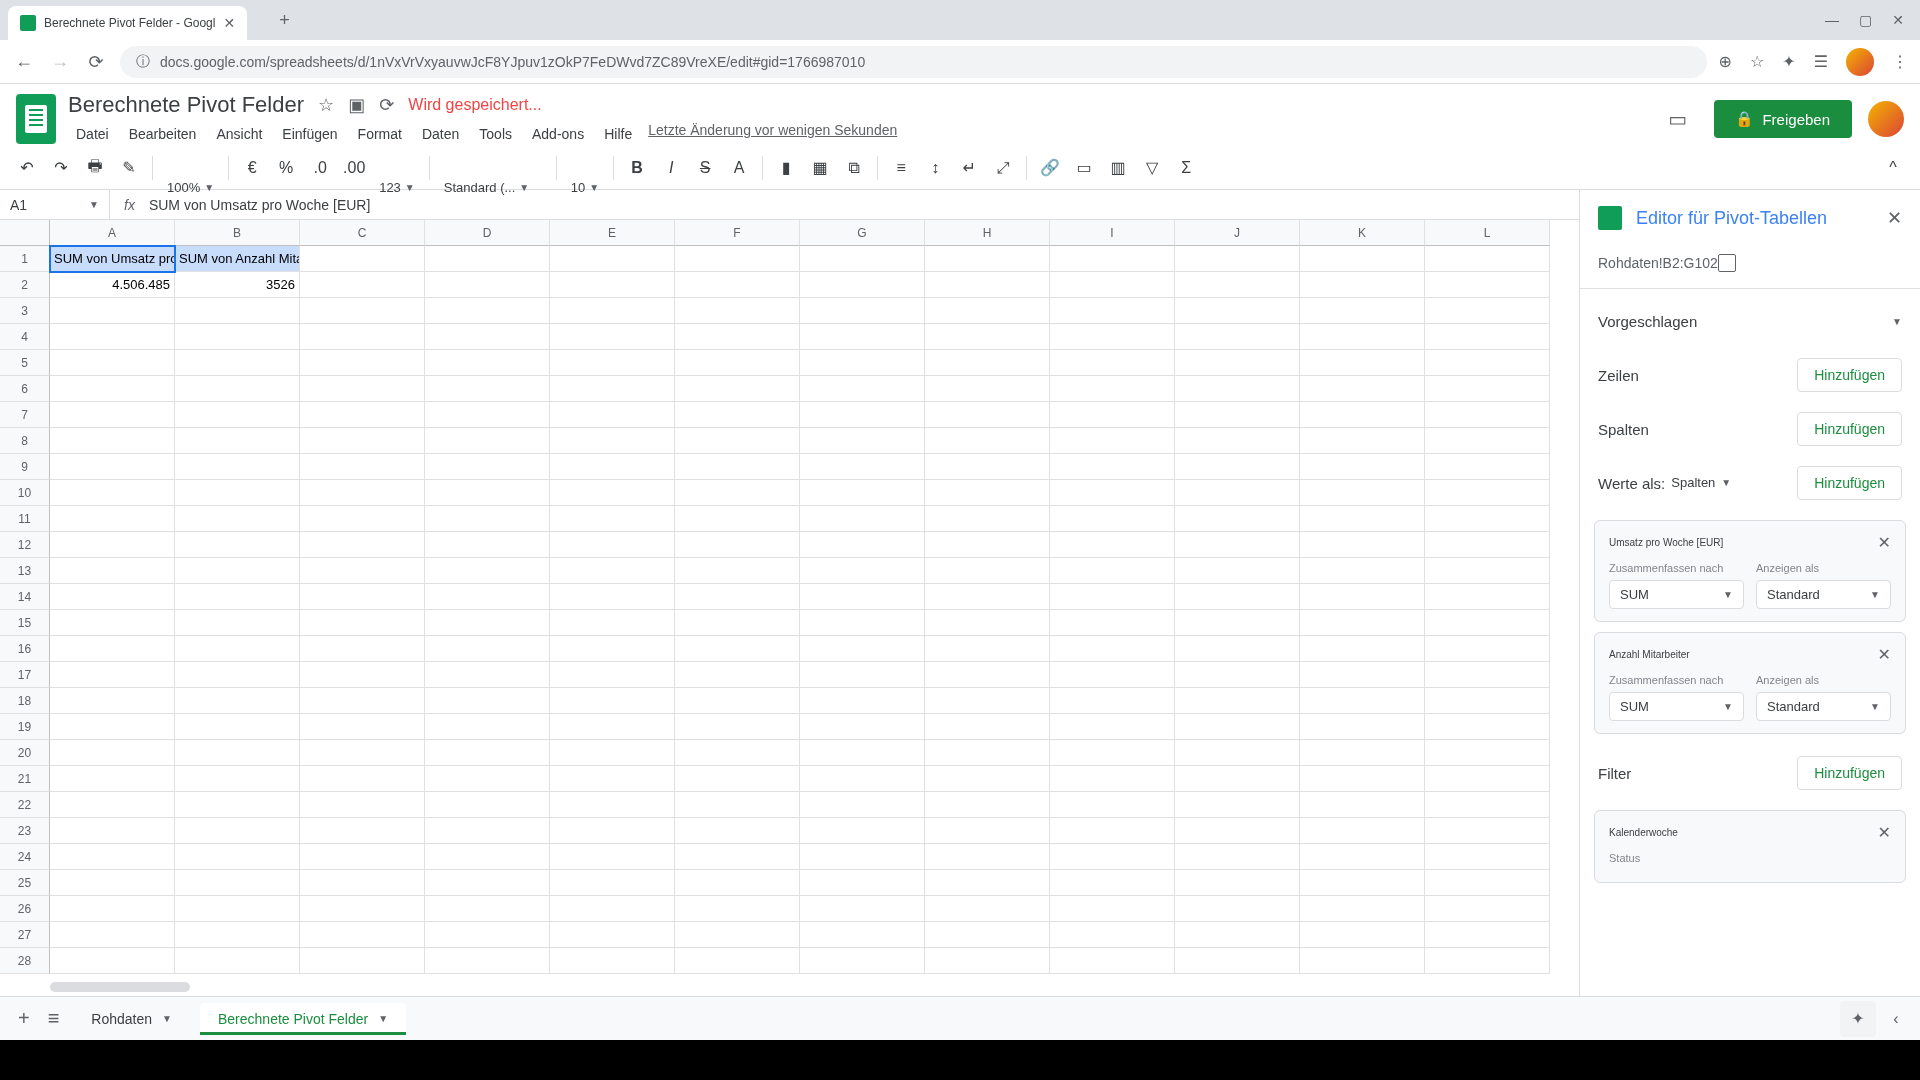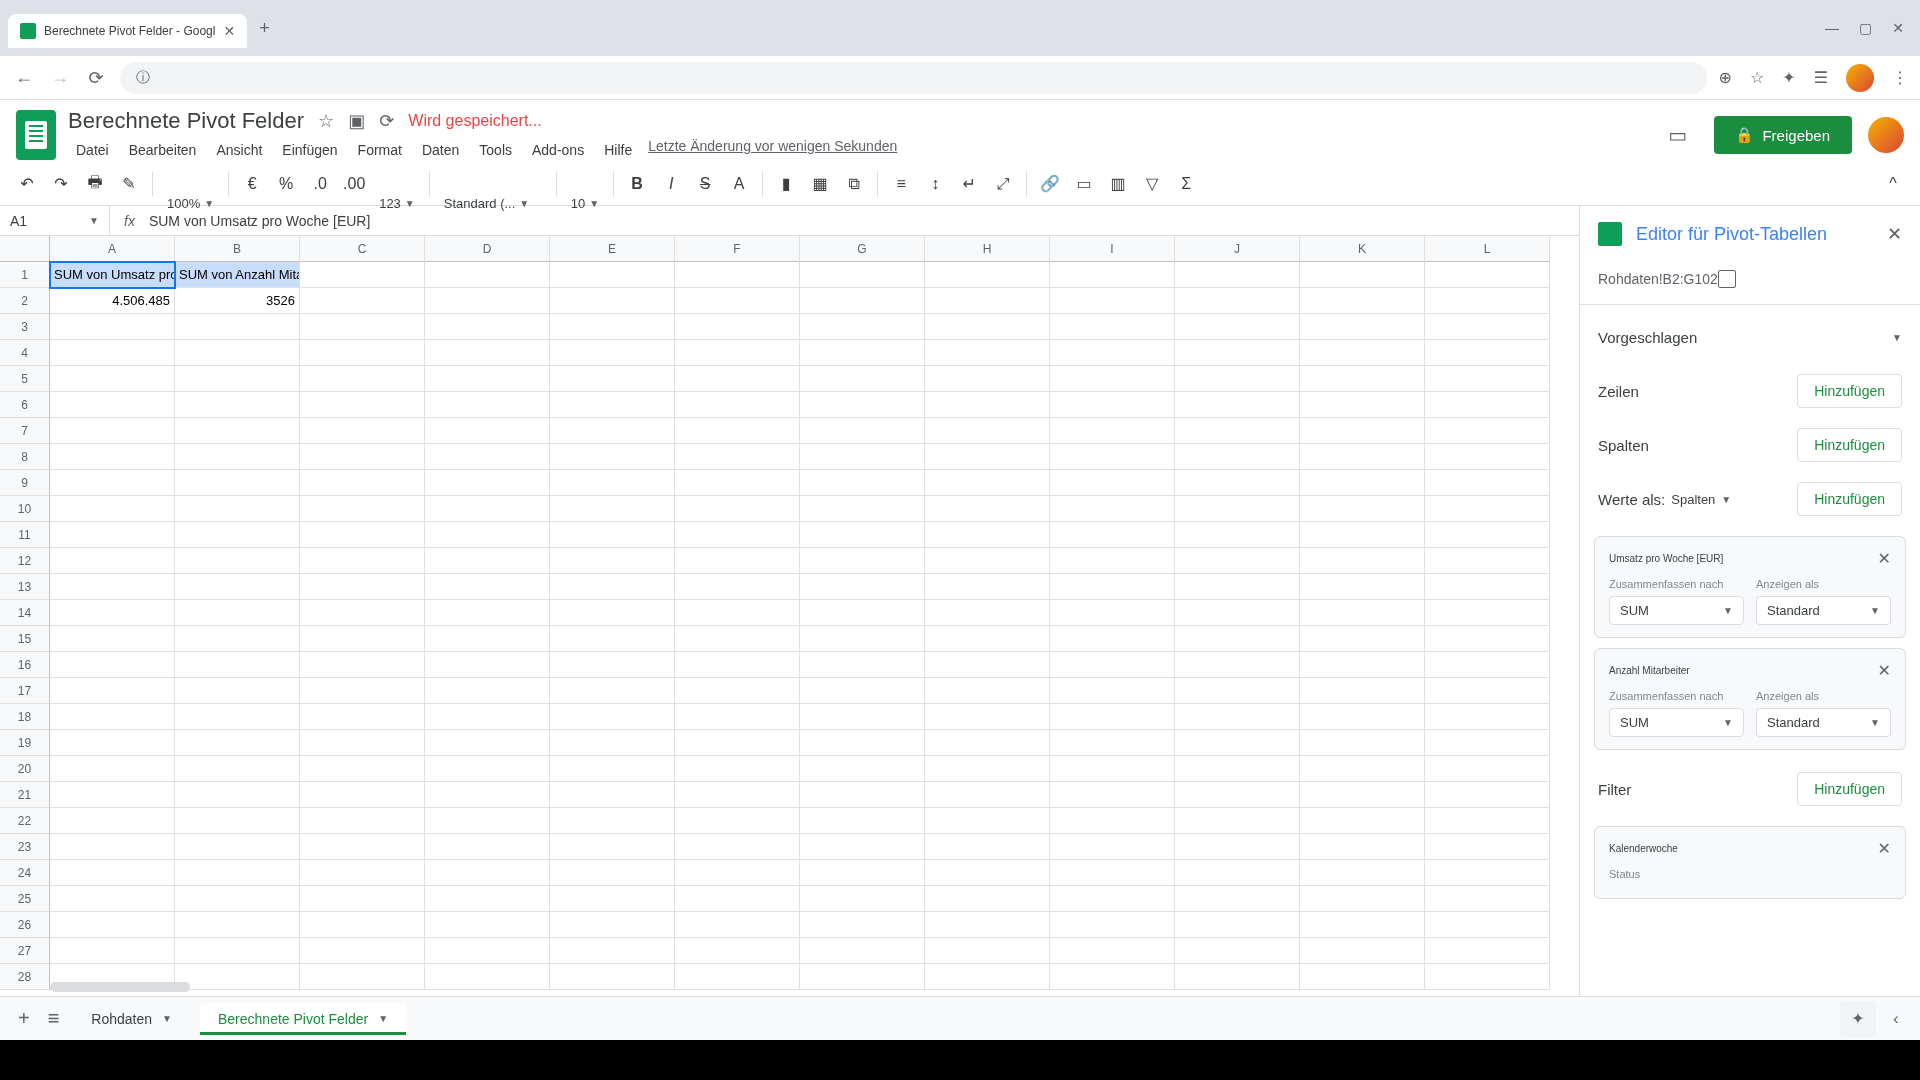--- a/index.html
+++ b/index.html
@@ -1,20 +1,20 @@
 <!DOCTYPE html>
 <html><head>
 <meta charset="utf-8">
 <style>
 * { margin: 0; padding: 0; box-sizing: border-box; font-family: Arial, "Google Sans", Roboto, sans-serif; }
 body { background: #000; width: 1920px; height: 1080px; overflow: hidden; }
 
 
 .browser { background: #fff; width: 1920px; height: 1040px; display: flex; flex-direction: column; }
-.titlebar { background: #dee1e6; height: 56px; display: flex; align-items: center; padding: 0 8px; }
+.titlebar { background: #dee1e6; height: 40px; display: flex; align-items: center; padding: 0 8px; gap: 20px; }
 .tab { background: #fff; border-radius: 8px 8px 0 0; height: 34px; display: flex; align-items: center; padding: 0 12px; margin-top: 6px; min-width: 220px; gap: 8px; }
 .tab .favicon { width: 16px; height: 16px; background: #0f9d58; border-radius: 2px; display: flex; align-items: center; justify-content: center; color: #fff; font-size: 9px; font-weight: bold; }
 .tab-title { font-size: 12px; color: #3c4043; flex: 1; white-space: nowrap; overflow: hidden; text-overflow: ellipsis; }
 .tab-close { color: #5f6368; font-size: 14px; cursor: pointer; }
 .new-tab { color: #5f6368; font-size: 18px; margin-left: 12px; cursor: pointer; }
 .window-controls { margin-left: auto; display: flex; gap: 20px; color: #5f6368; font-size: 14px; padding-right: 8px; }
 
 .addressbar { background: #fff; height: 44px; display: flex; align-items: center; padding: 0 12px; gap: 12px; border-bottom: 1px solid #dadce0; }
 .nav-icon { color: #5f6368; font-size: 18px; cursor: pointer; width: 24px; text-align: center; }
 .nav-icon.disabled { color: #bdc1c6; }
@@ -77,21 +77,21 @@
 .pivot-close { color: #5f6368; font-size: 18px; cursor: pointer; }
 .pivot-range-row { display: flex; align-items: center; padding: 8px 18px 16px; border-bottom: 1px solid #e0e0e0; }
 .pivot-range { font-size: 14px; color: #5f6368; }
 .range-grid-icon { width: 18px; height: 18px; border: 1.5px solid #5f6368; border-radius: 2px; cursor: pointer; }
 .pivot-body { padding: 16px 14px; flex: 1; overflow-y: auto; }
 .suggested-row { display: flex; align-items: center; justify-content: space-between; padding: 8px 4px 18px; }
 .suggested-label { font-size: 15px; color: #3c4043; }
 .section-row { display: flex; align-items: center; justify-content: space-between; padding: 10px 4px; }
 .section-label { font-size: 15px; color: #3c4043; font-weight: 500; }
 .add-btn { border: 1px solid #dadce0; background: #fff; color: #1a8e3e; font-size: 14px; font-weight: 500; padding: 8px 16px; border-radius: 4px; cursor: pointer; }
-.values-as { display: flex; align-items: center; gap: 6px; }
+.values-as { display: flex; align-items: flex-start; gap: 6px; }
 .values-select { display: flex; align-items: center; gap: 4px; font-size: 13px; color: #3c4043; cursor: pointer; }
 .value-card { border: 1px solid #dadce0; border-radius: 6px; padding: 12px 14px; margin: 10px 0; background: #f8f9fa; }
 .card-header { display: flex; align-items: center; justify-content: space-between; margin-bottom: 10px; }
 .card-title { font-size: 10px; font-weight: 500; color: #3c4043; text-align: right; }
 .card-close { color: #5f6368; font-size: 16px; cursor: pointer; }
 .card-fields { display: flex; gap: 12px; }
 .card-field { flex: 1; }
 .field-label { font-size: 11px; color: #80868b; margin-bottom: 6px; }
 .field-select { background: #fff; border: 1px solid #dadce0; border-radius: 4px; padding: 6px 10px; font-size: 13px; color: #3c4043; display: flex; align-items: center; justify-content: space-between; cursor: pointer; }
 
@@ -121,20 +121,21 @@
       <span>✕</span>
     </div>
   </div>
 
   <div class="addressbar">
     <span class="nav-icon">←</span>
     <span class="nav-icon disabled">→</span>
     <span class="nav-icon">⟳</span>
     <div class="url-bar">
       <span class="url-lock">ⓘ</span>
+      <span class="url-text">docs.google.com/spreadsheets/d/1nVxVrVxyauvwJcF8YJpuv1zOkP7FeDWvd7ZC89VreXE/edit#gid=1766987010</span>
     </div>
     <div class="addr-icons">
       <span>⊕</span>
       <span>☆</span>
       <span>✦</span>
       <span>☰</span>
       <div class="avatar-small"></div>
       <span>⋮</span>
     </div>
   </div>

